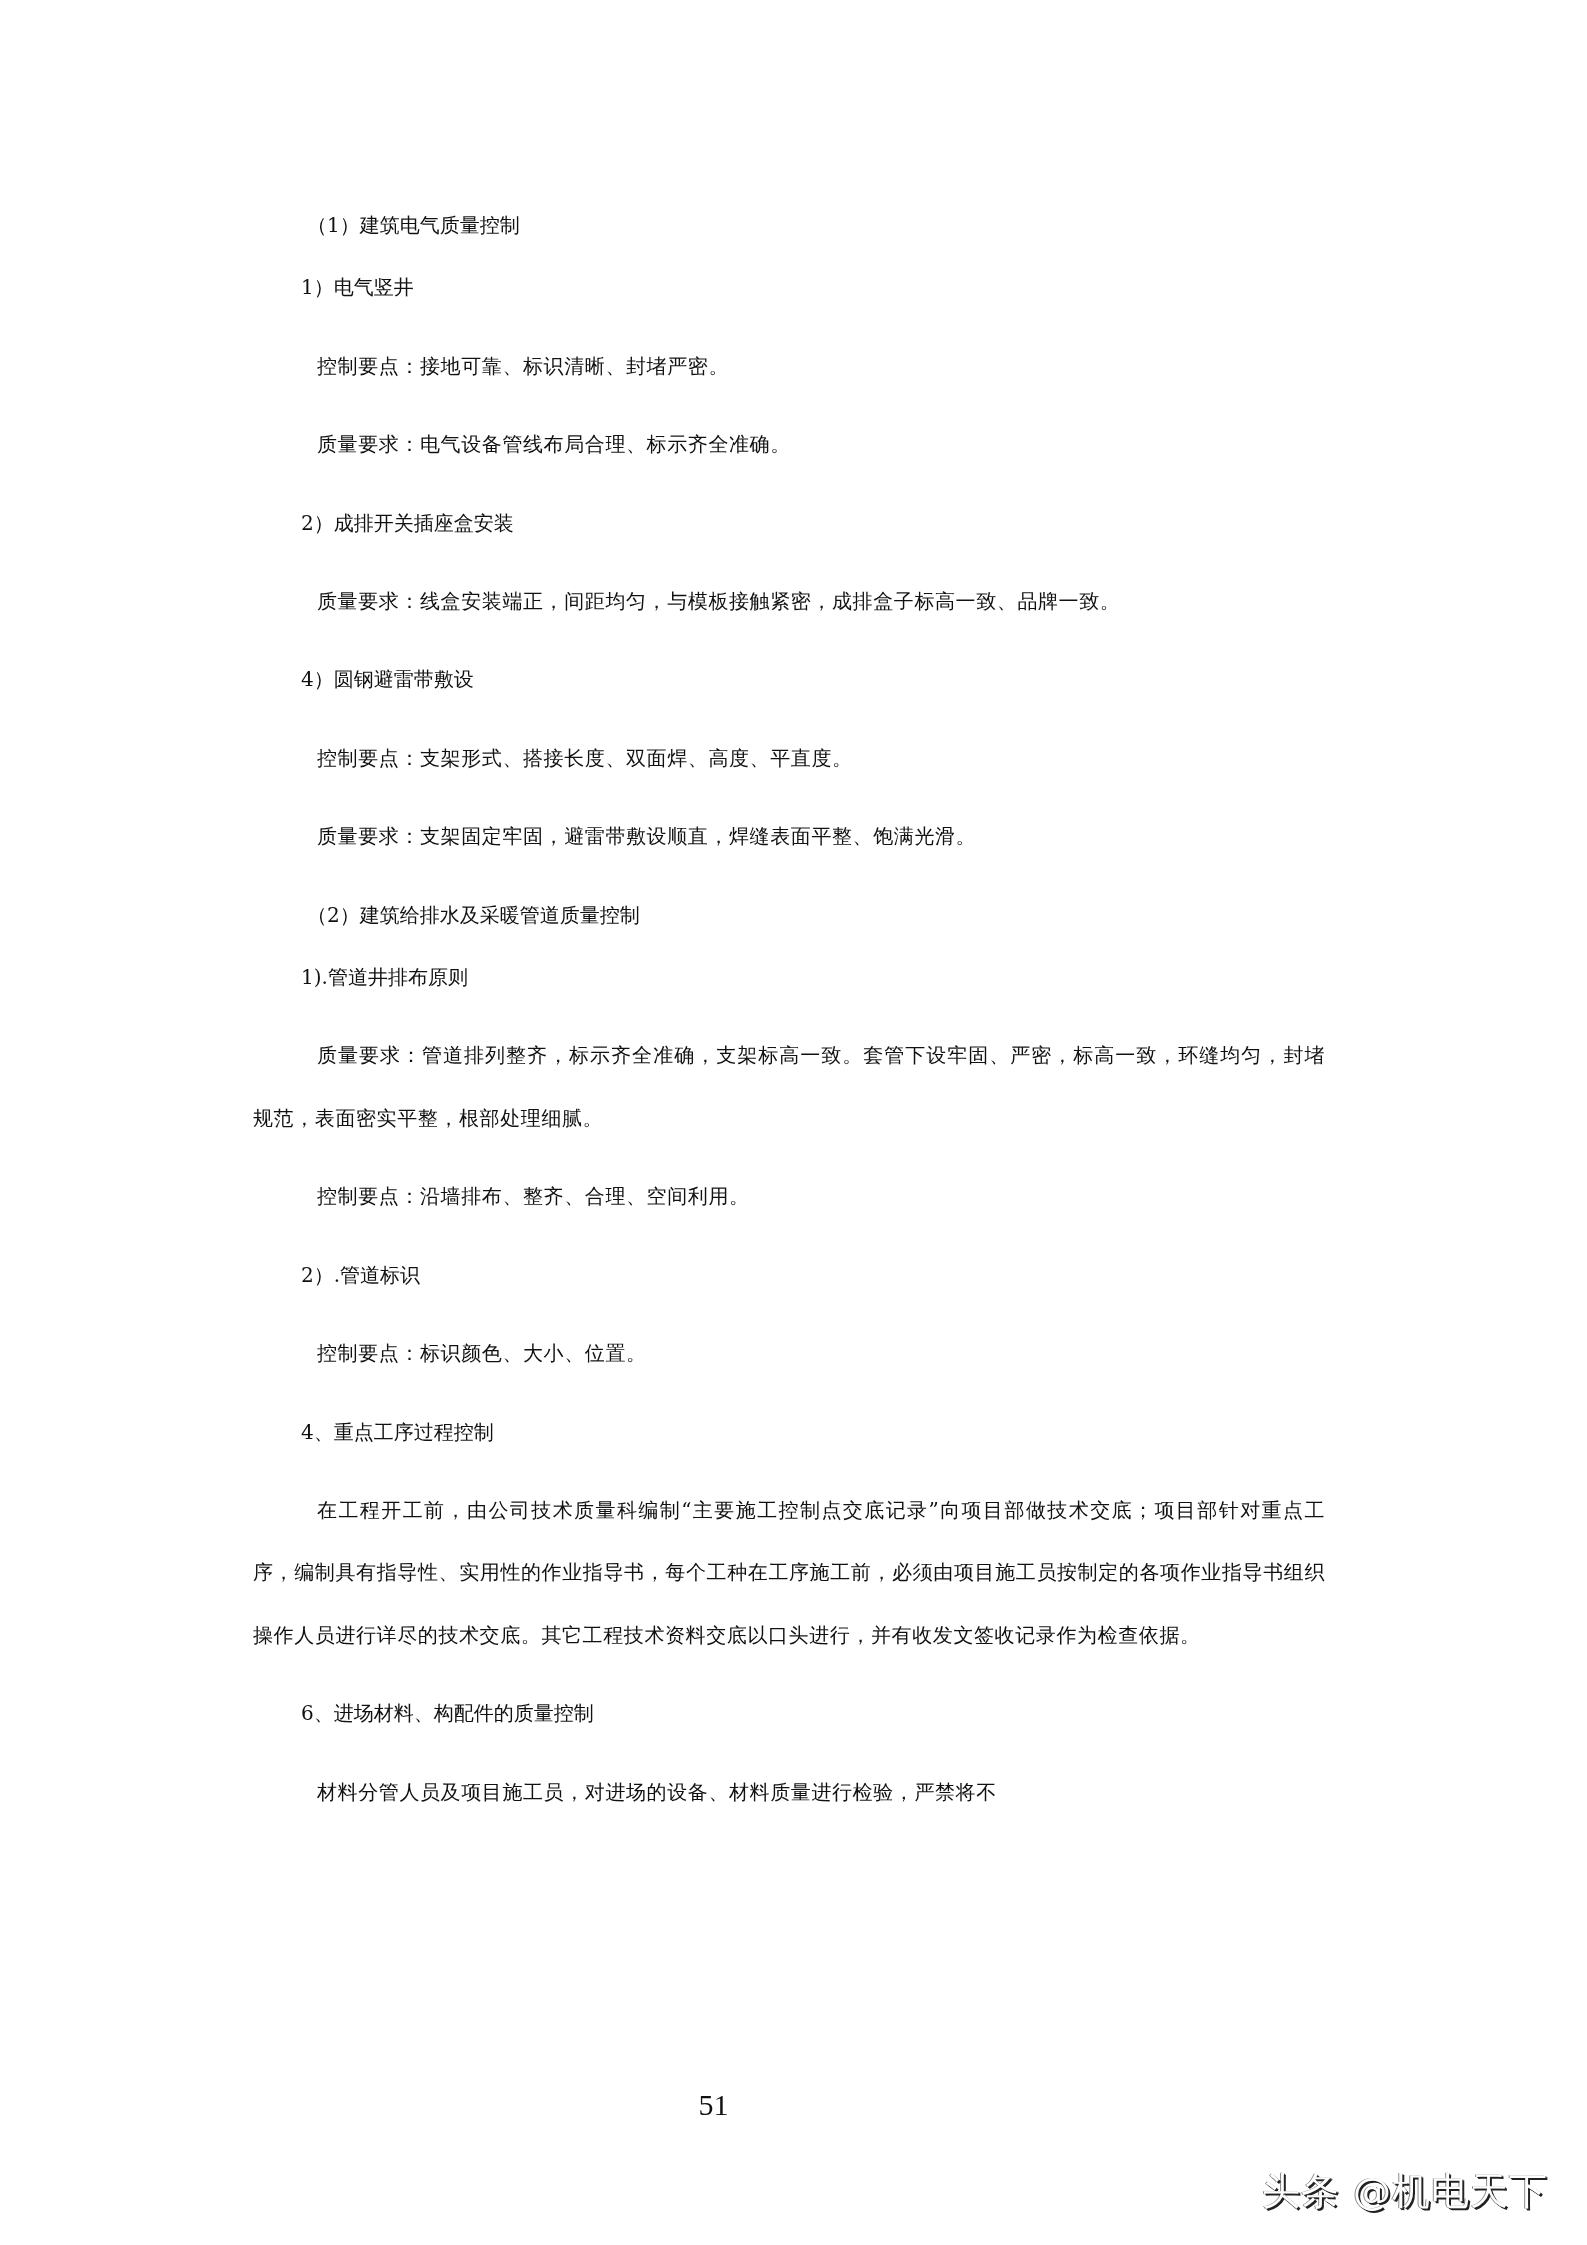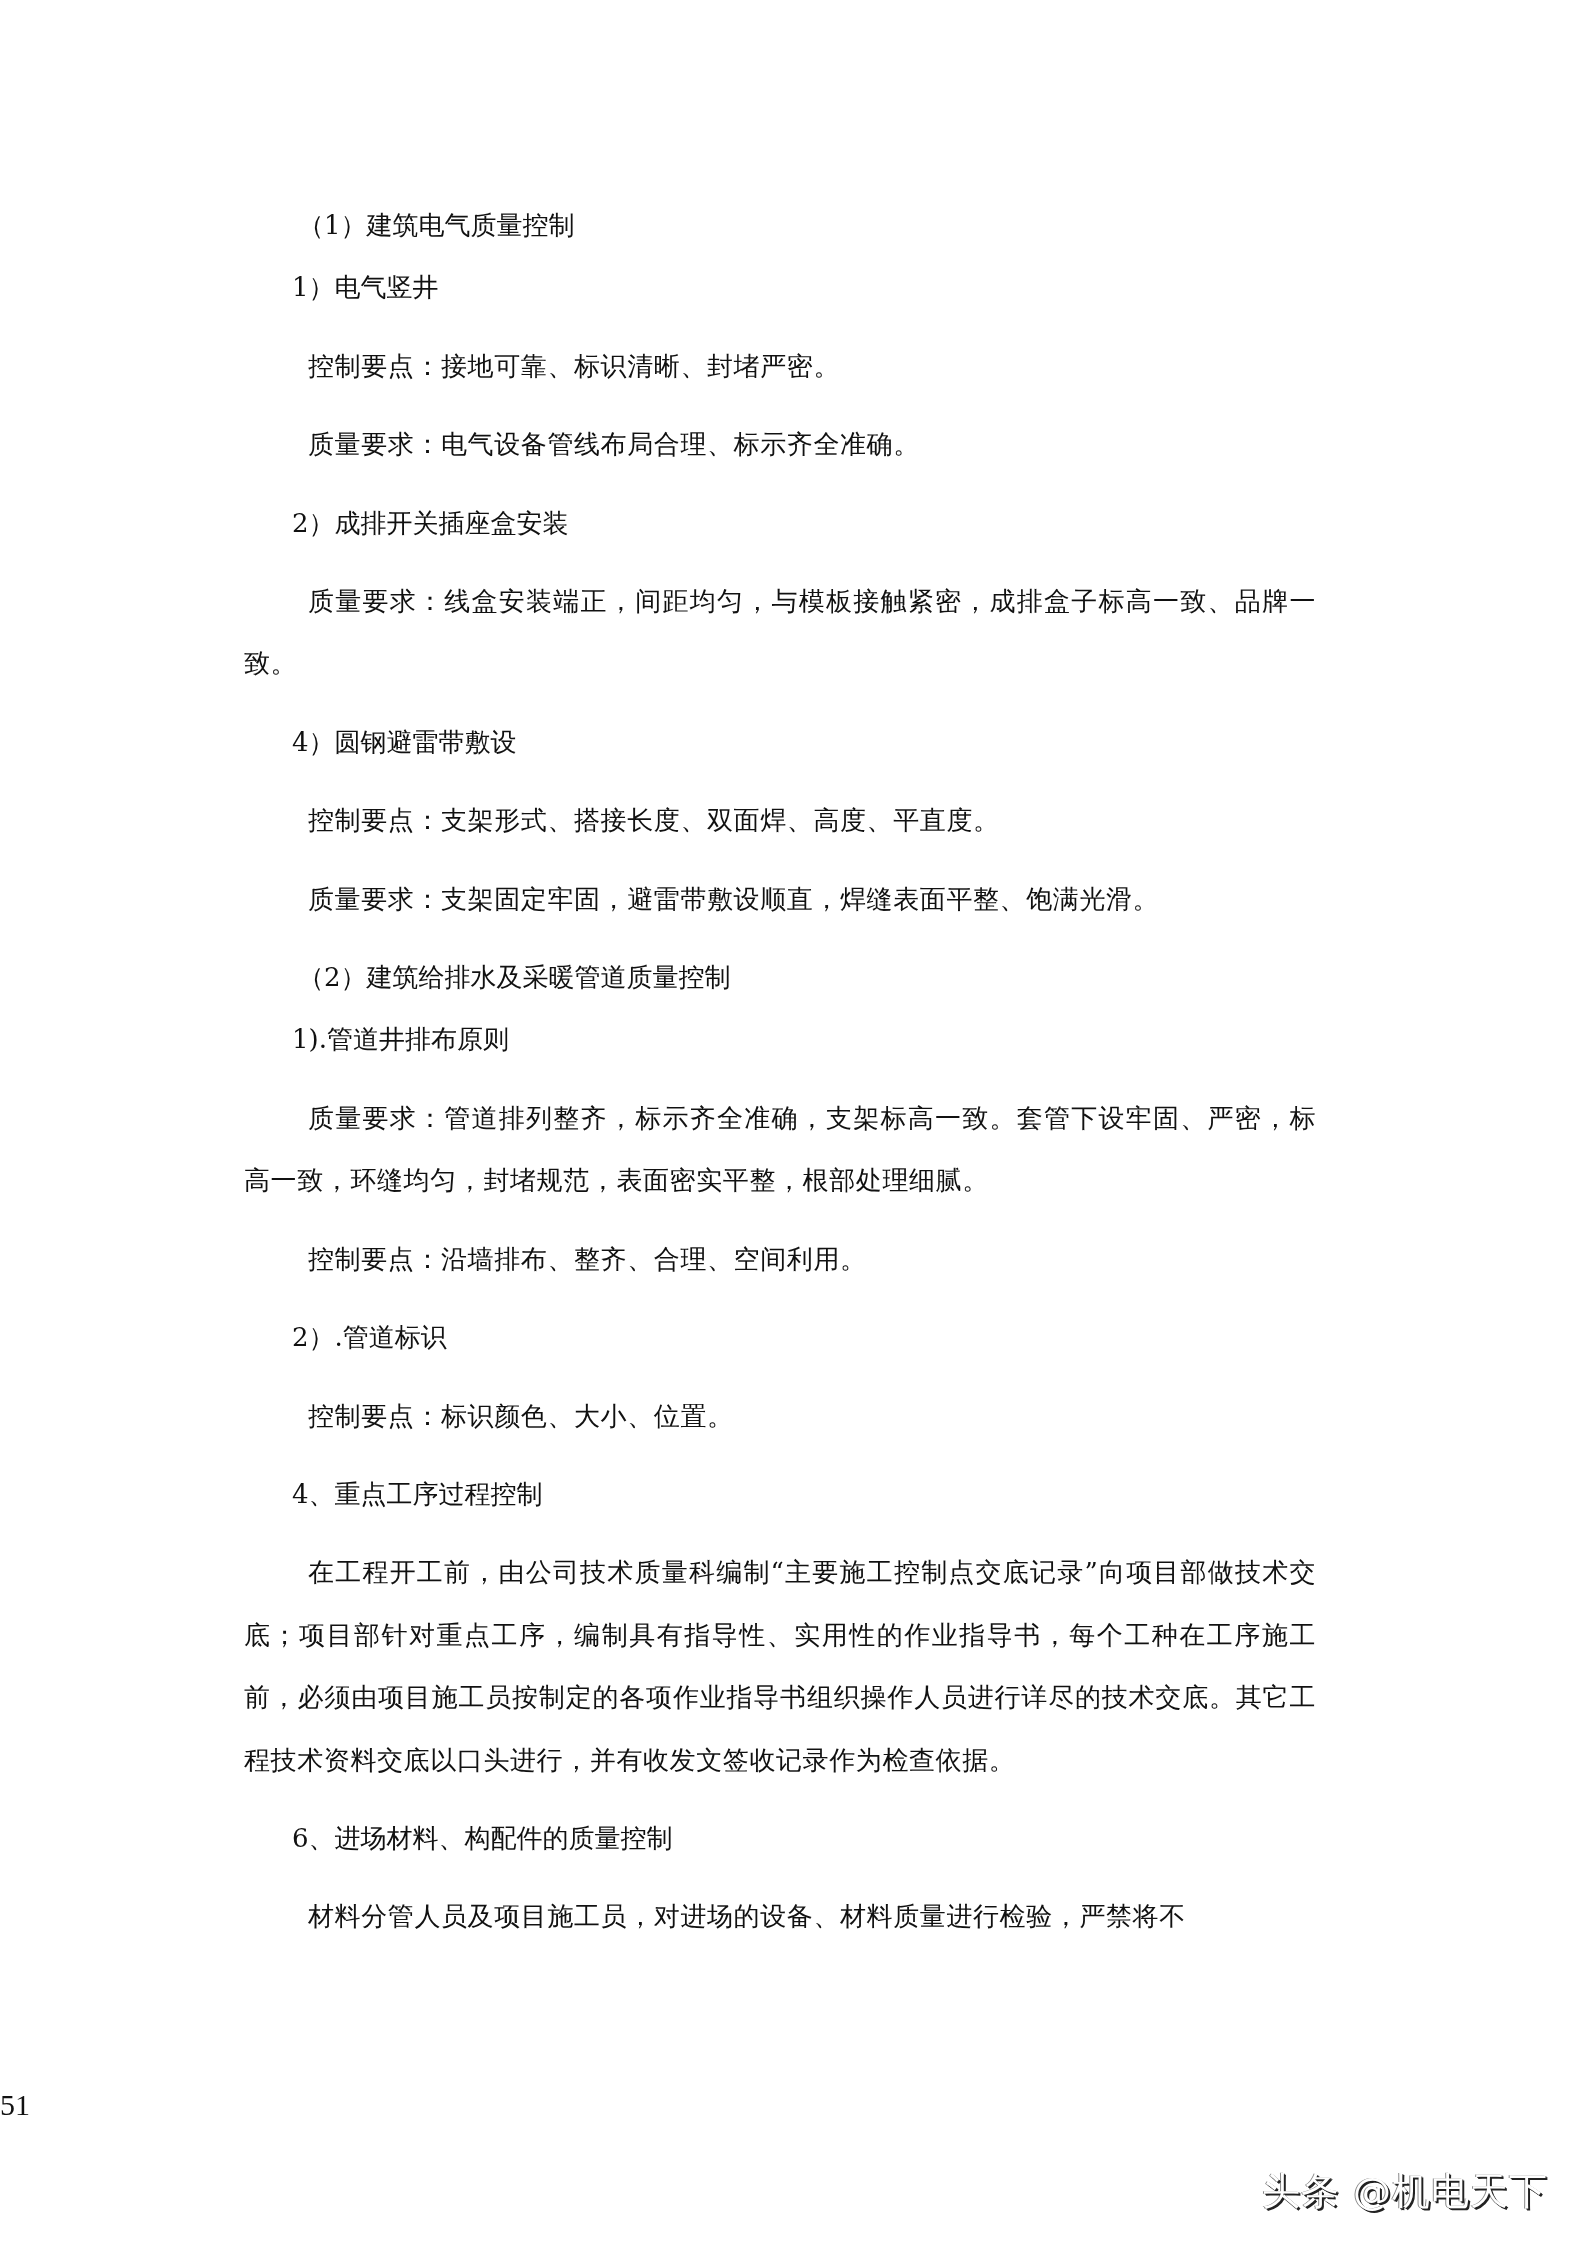--- a/index.html
+++ b/index.html
@@ -1,29 +1,29 @@
 <!DOCTYPE html>
 <html><head>
 <meta charset="utf-8">
 <style>
   html, body { margin: 0; padding: 0; background: #ffffff; }
   body { width: 1587px; height: 2245px; position: relative; overflow: hidden; }
   .page { position: absolute; left: 0; top: 0; width: 1587px; height: 2245px; background: #ffffff; }
   .content {
-    position: absolute; left: 228px; top: 194px; width: 1104px;
+    position: absolute; left: 237px; top: 194px; width: 1104px;
     font-family: "DejaVu Serif", "Liberation Serif", serif;
-    font-size: 26px; line-height: 62.4px; color: #111111;
+    font-size: 20px; line-height: 62.4px; color: #111111;
   }
   .para { margin: 16px; text-align: justify; text-align-last: left; letter-spacing: 0.6px; }
   .indent { text-indent: 64px; }
   .heading { margin: 0; padding-left: 64px; }
   .heading.paren { padding-left: 70px; }
   .page-number {
-    position: absolute; left: 0; width: 1391px; top: 2088px; 
-    font-family: "Liberation Serif", "DejaVu Serif", serif; font-size: 30px; color: #111;
+    position: absolute; left: 0; width: 1391px; top: 2088px; text-align: center;
+    font-family: "Liberation Serif", "DejaVu Serif", serif; font-size: 30px; color: #111; padding-left: 18px;
   }
   .watermark {
     position: absolute; left: 1262px; top: 2166px;
     font-family: "DejaVu Sans", "Liberation Sans", sans-serif; font-size: 38px;
     color: #ffffff; letter-spacing: 1px;
     text-shadow: 2px 2px 0 #222, 1px 1px 0 #444, -1px 0 0 #888;
   }
 </style>
 </head>
 <body>

